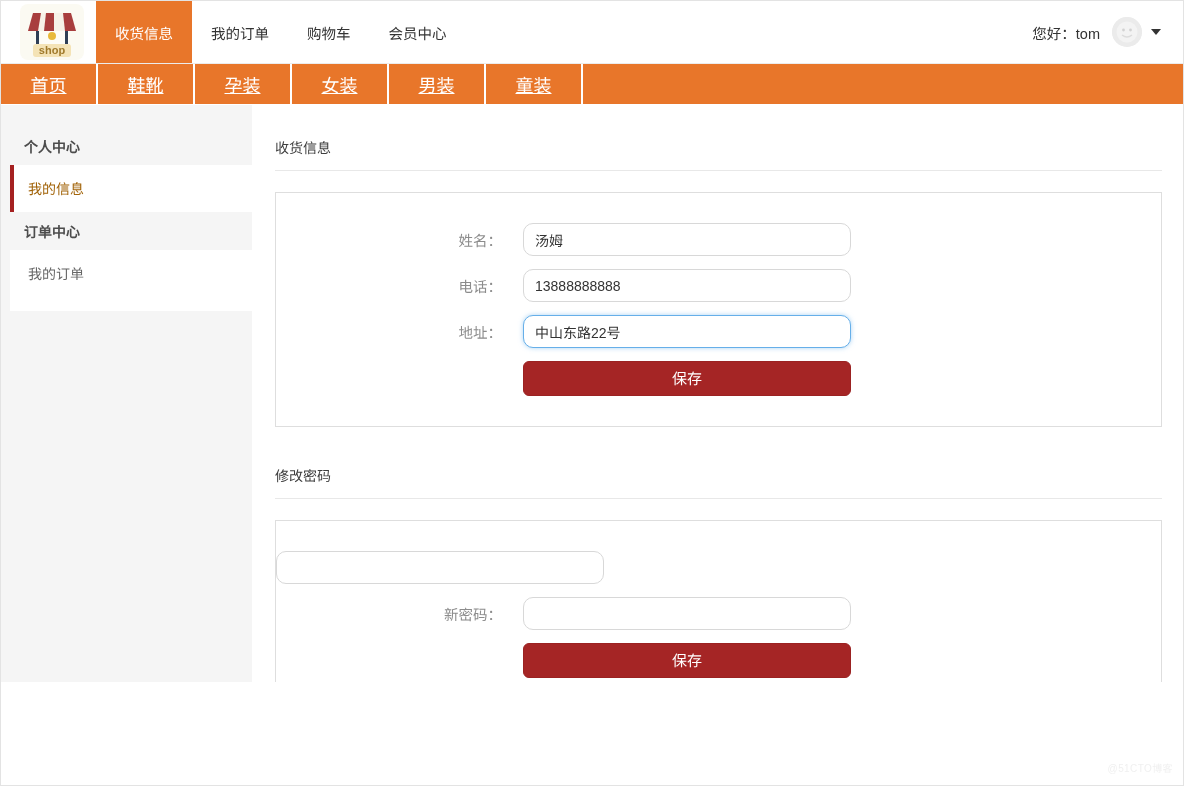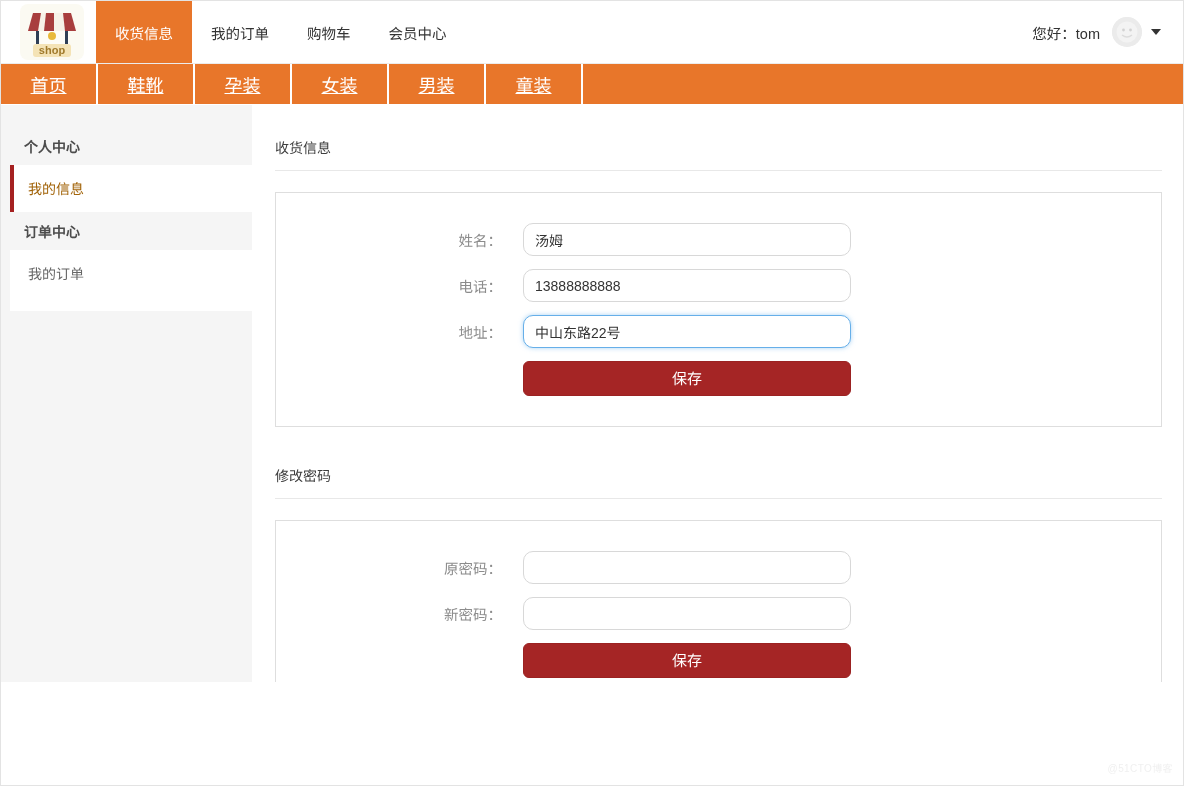--- a/index.html
+++ b/index.html
@@ -321,21 +321,20 @@
         <div class="btn-row">
           <div class="btn-spacer"></div>
           <button class="btn-save" type="button">保存</button>
         </div>
       </div>
 
       <div class="section-title">修改密码</div>
 
       <div class="panel panel-pw">
         <div class="form-row">
-          <div class="form-label">原密码：</div>
           <input class="form-input" type="password" value="" style="">
         </div>
         <div class="form-row">
           <div class="form-label">新密码：</div>
           <input class="form-input" type="password" value="" style="">
         </div>
         <div class="btn-row">
           <div class="btn-spacer"></div>
           <button class="btn-save" type="button">保存</button>
         </div>

